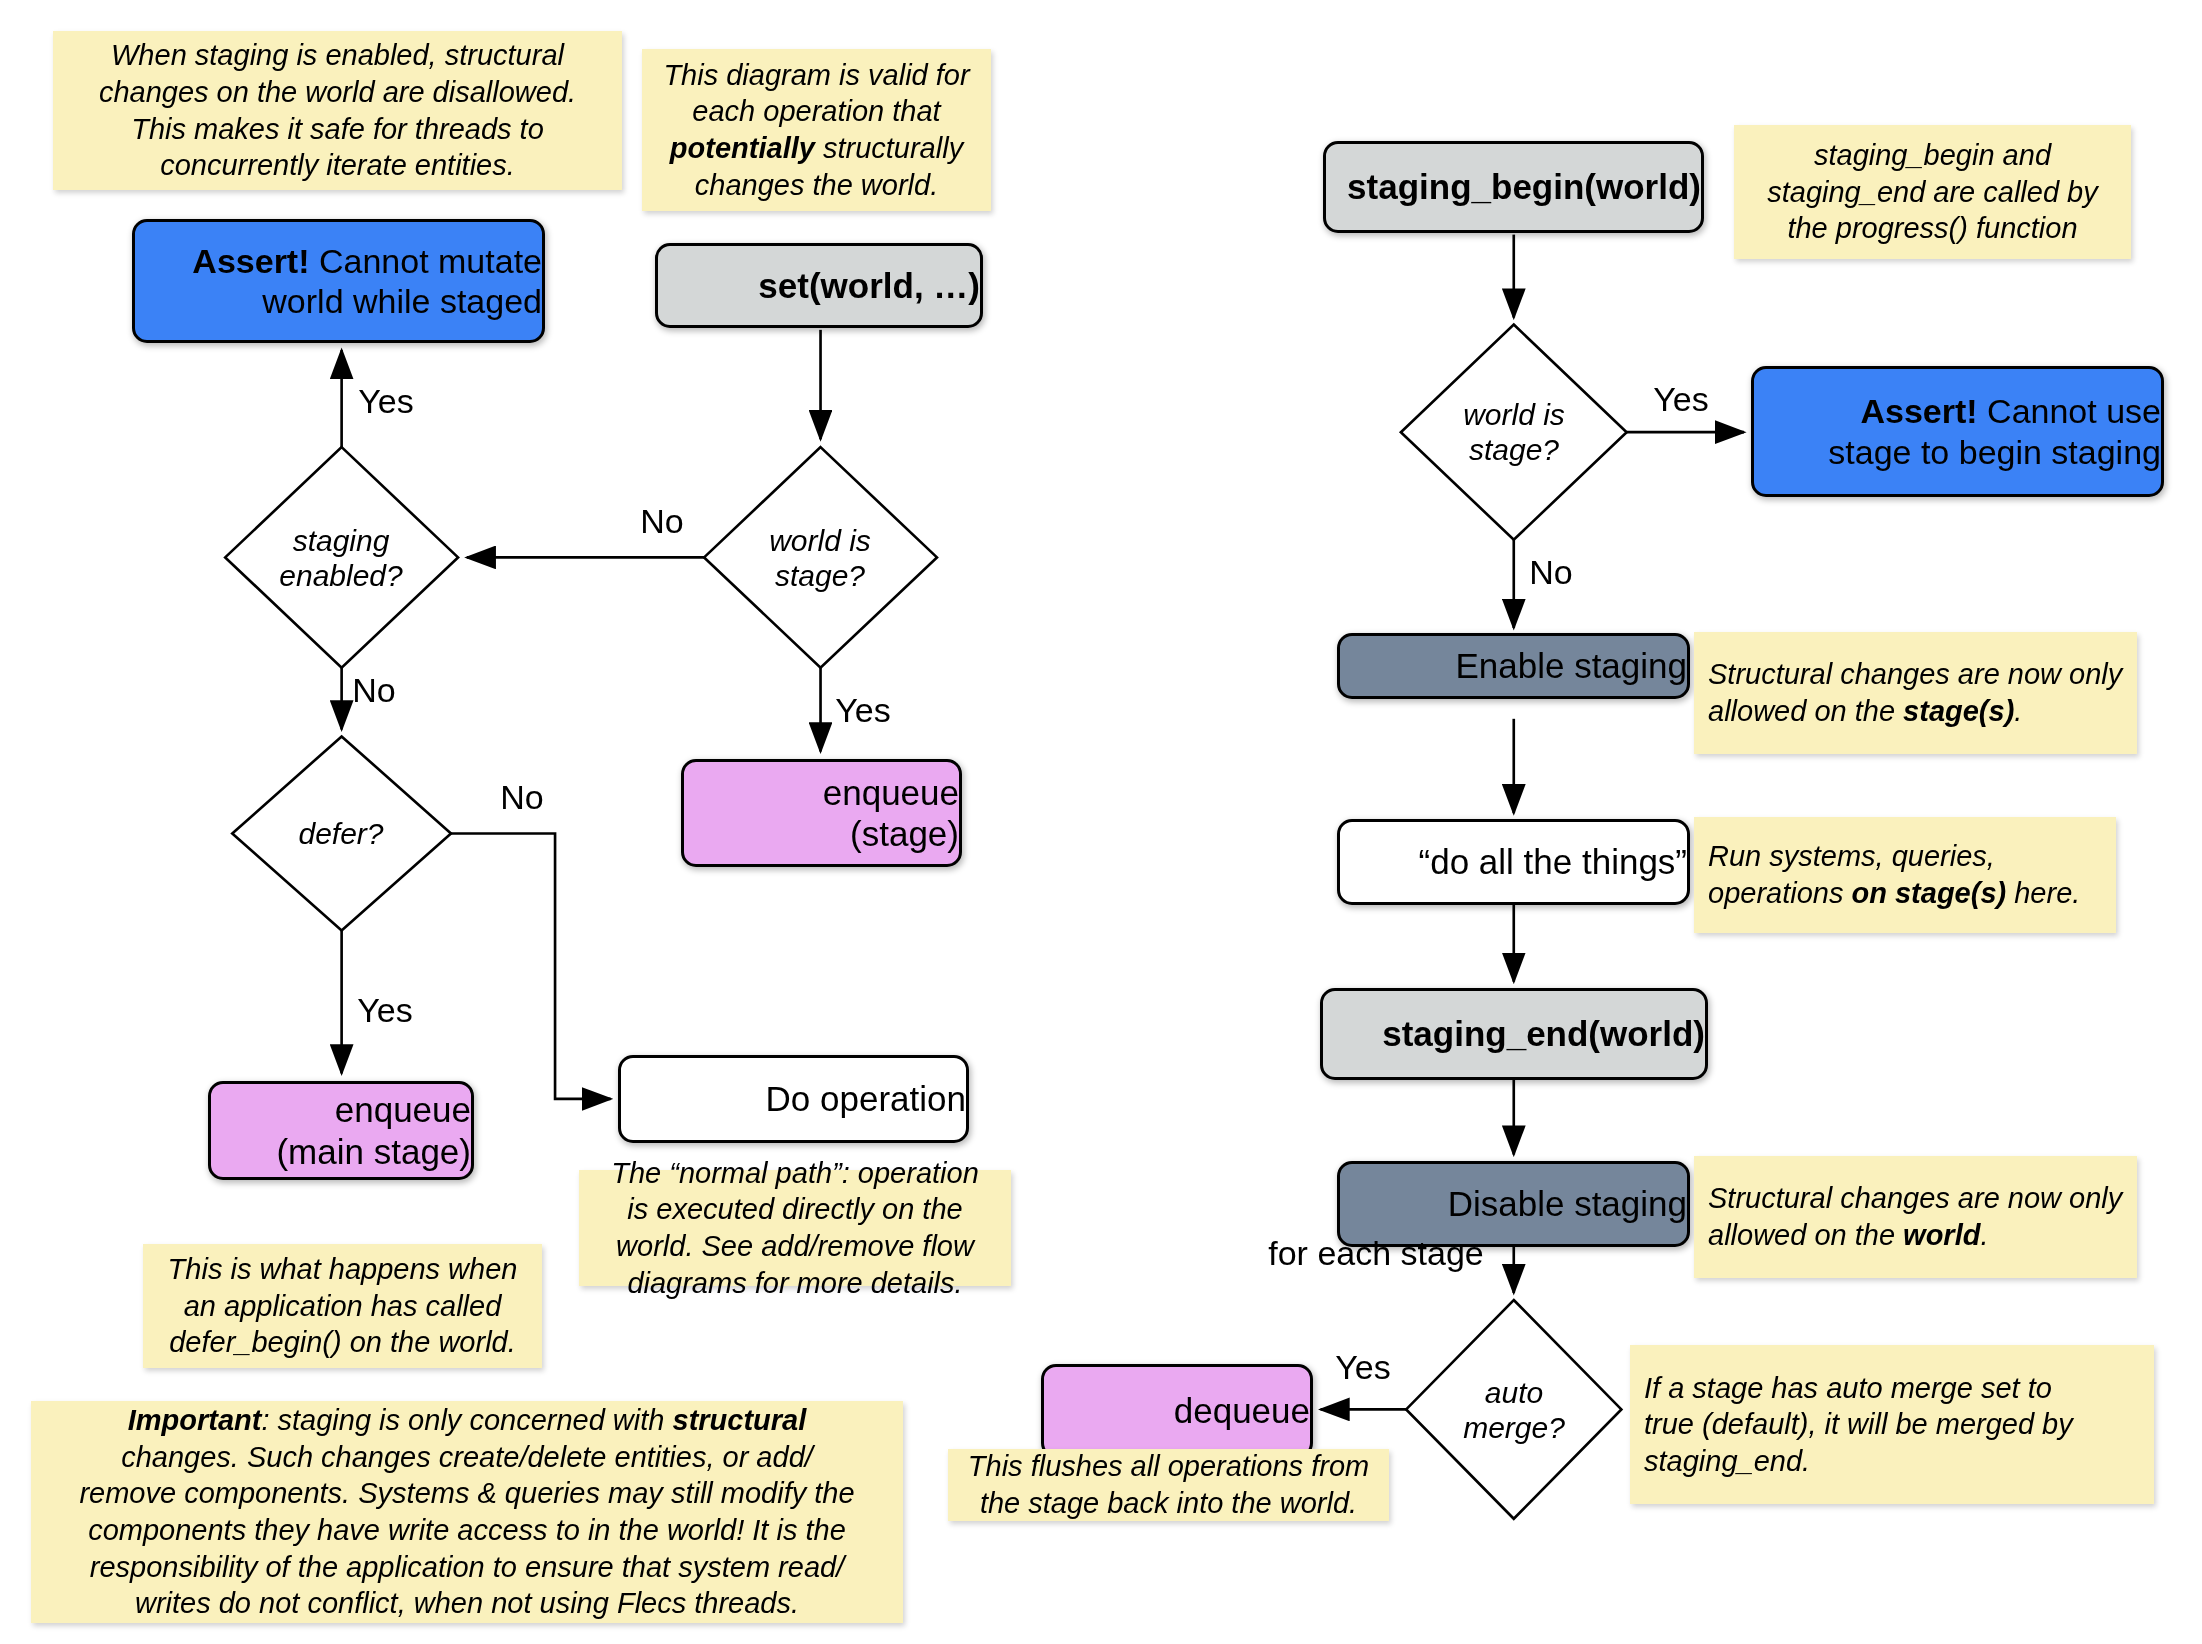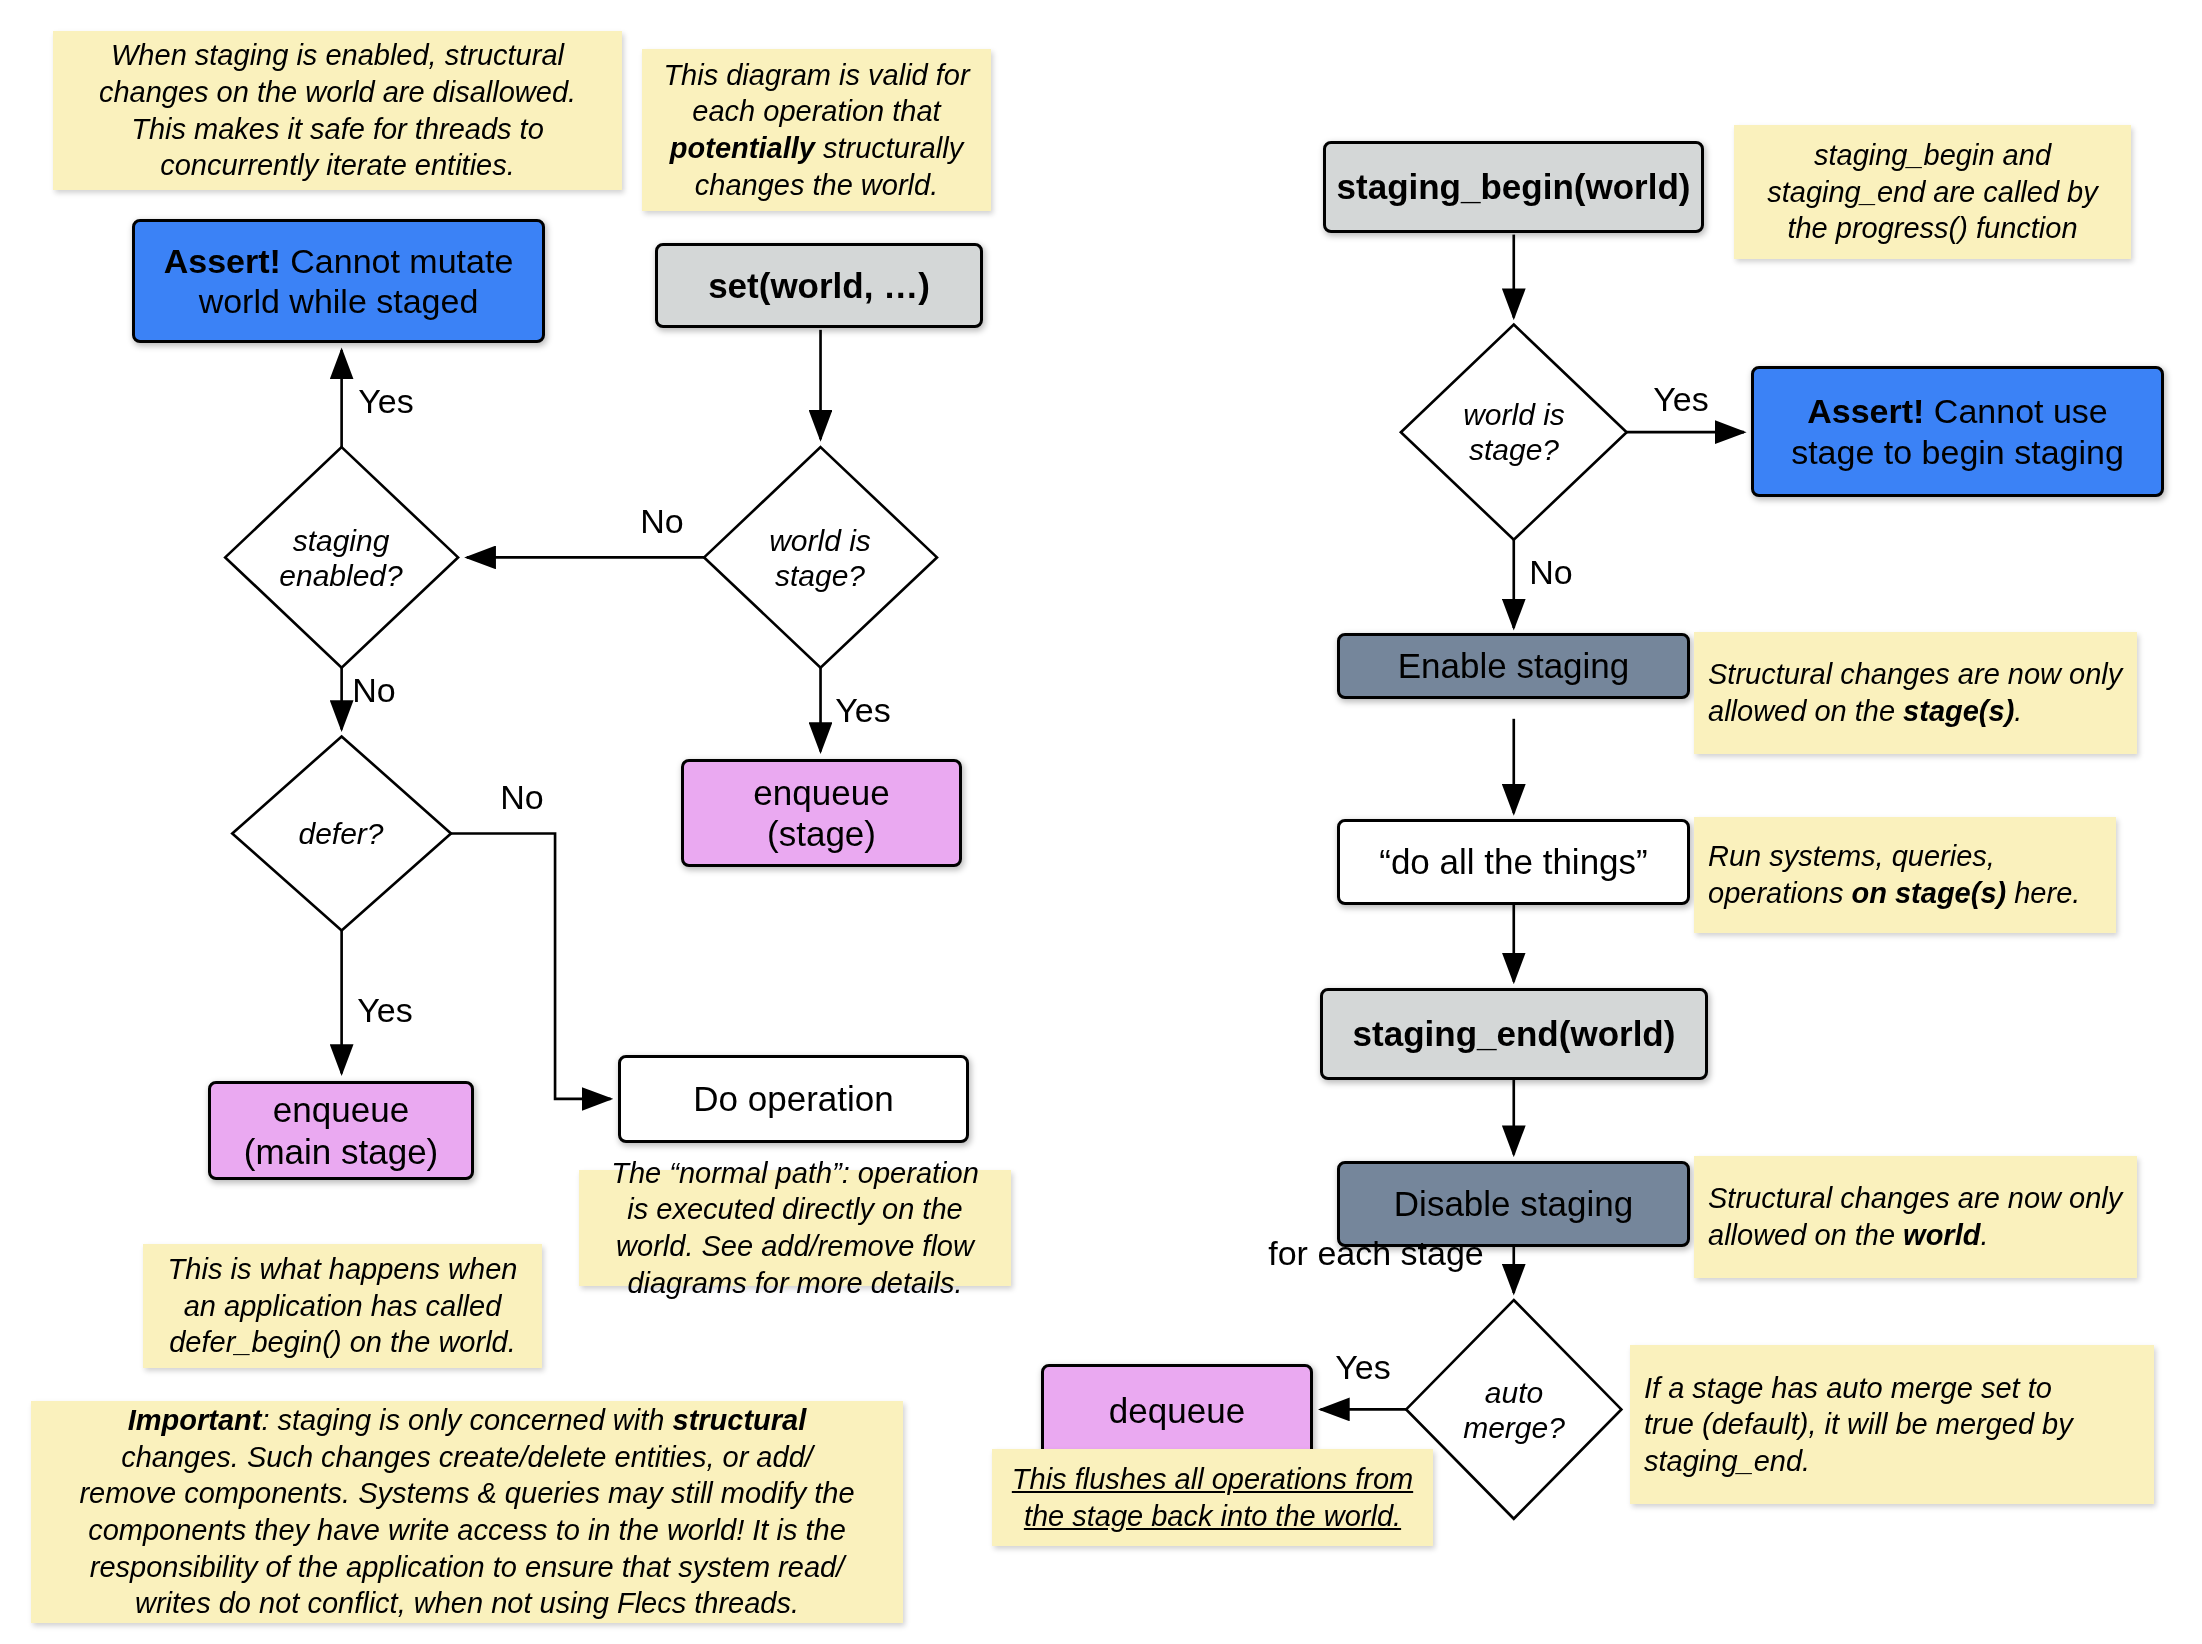--- a/index.html
+++ b/index.html
@@ -8,23 +8,23 @@
     width:2202px;height:1644px;
     background:#ffffff;
     font-family:"Liberation Sans", sans-serif;
     color:#000;
     overflow:hidden;
   }
   svg.edges{position:absolute;left:0;top:0;width:2202px;height:1644px;}
   .box{
     position:absolute;
     border:3.1px solid #000;
-    border-radius:8px;
+    border-radius:15px;
     display:flex;flex-direction:column;
-    align-items:center;justify-content:center;
+    align-items:flex-end;justify-content:center;
     text-align:center;
     font-size:35px;line-height:1.18;
     box-shadow:1.8px 2.6px 6.2px rgba(0,0,0,0.28);
     box-sizing:border-box;
   }
   .box-gray{background:#D4D7D7;font-weight:bold;}
   .box-gold{background:#3b82f6;font-size:34px;}
   .box-purple{background:#EAA9F1;}
   .box-slate{background:#75869B;}
   .box-white{background:#FFFFFF;}
@@ -230,21 +230,21 @@
     <span class="ln">auto</span>
     <span class="ln">merge?</span>
   </div>
 
   <div class="elabel" style="left:1363px;top:1367px;">Yes</div>
 
   <div class="box box-purple" style="left:1041px;top:1364px;width:272px;height:94px;">
     <span>dequeue</span>
   </div>
 
-  <div class="note" style="left:992px;top:1449px;width:441px;height:97px;text-decoration:underline;">
+  <div class="note" style="left:948px;top:1449px;width:441px;height:72px;">
     <span class="ln">This flushes all operations from</span>
     <span class="ln">the stage back into the world.</span>
   </div>
 
   <div class="note note-left" style="left:1630px;top:1345px;width:524px;height:159px;">
     <span class="ln">If a stage has auto merge set to</span>
     <span class="ln">true (default), it will be merged by</span>
     <span class="ln">staging_end.</span>
   </div>
 

